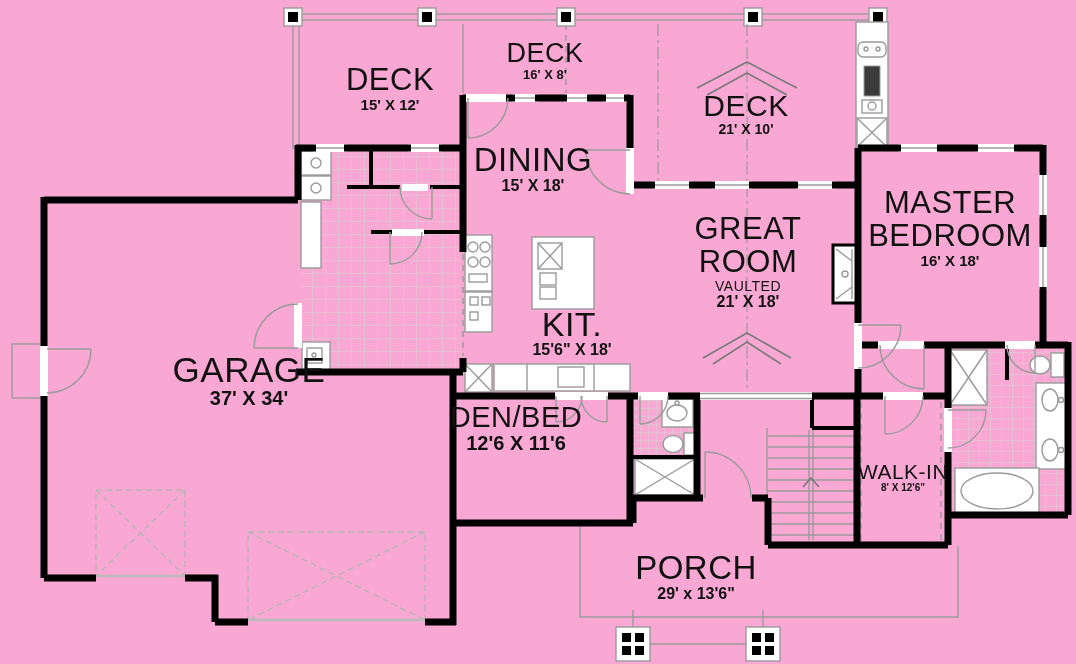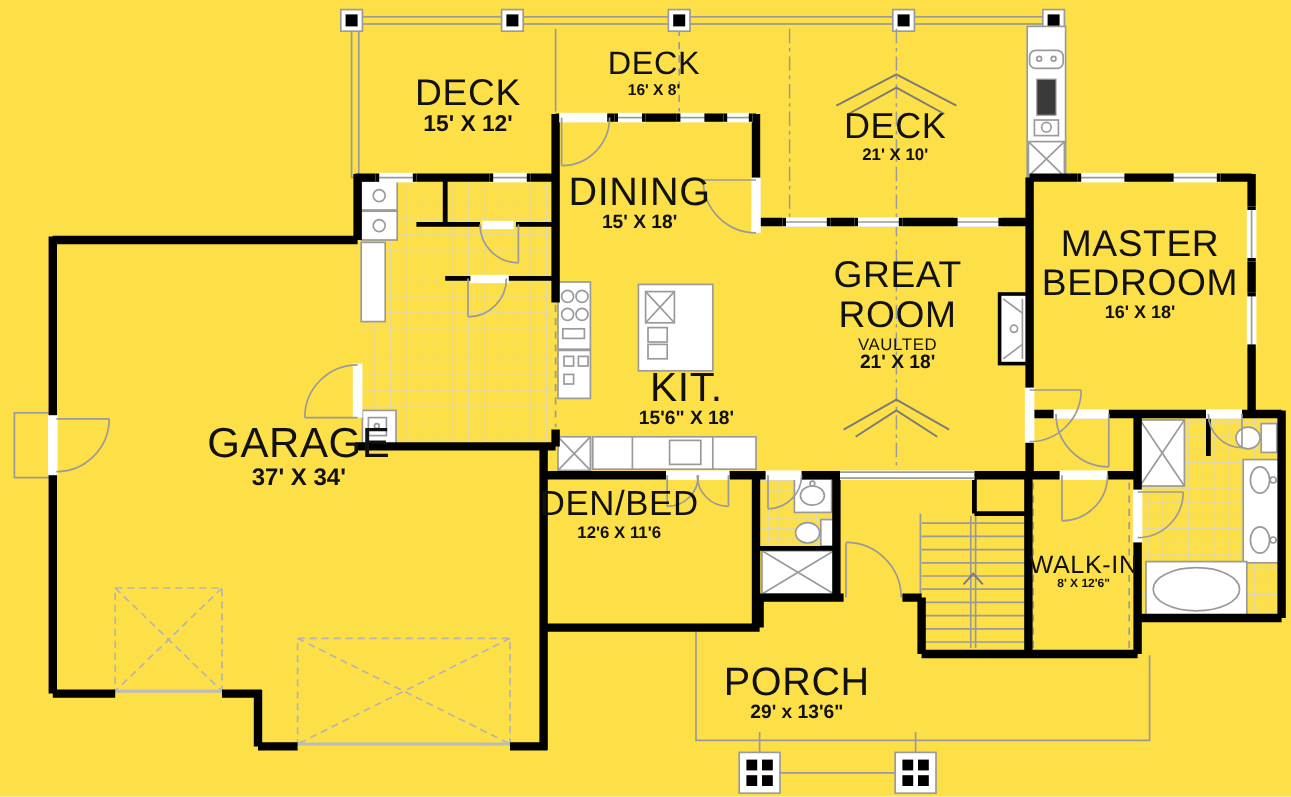--- a/index.html
+++ b/index.html
@@ -1,16 +1,16 @@
 <!DOCTYPE html>
 <html style="--wall: #000000; --thin: #9a9a9a; --tile: #d5d5d5; --dark: #3a3a3a; --text: #111111;"><head>
 <meta charset="utf-8">
 <style>
   html,body{margin:0;background:#fff}
-  .plan{position:relative;width:1076px;height:664px;background:#fde047;overflow:hidden;
+  .plan{position:relative;width:1076px;height:664px;background:#f9a8d4;overflow:hidden;
         font-family:"Liberation Sans",sans-serif;color:var(--text,#111)}
   .plan svg{position:absolute;left:0;top:0}
   .lbl{position:absolute;transform:translate(-50%,-50%);text-align:center;line-height:1.06;letter-spacing:.5px}
   .lbl .nm{display:block}
   .lbl .dm{display:block;font-weight:700;letter-spacing:0}
   
   .w{stroke:var(--wall,#000);stroke-width:7;fill:none}
   .w4{stroke:var(--wall,#000);stroke-width:4;fill:none}
   .fp{stroke:var(--wall,#000);stroke-width:3;fill:#fff}
   .t{stroke:var(--thin,#9a9a9a);stroke-width:1.4;fill:none}
@@ -443,21 +443,21 @@
     <g>
           <path d="M390,232 V264" class="t"></path>
           <path d="M390,264 A32 32 0 0 0 422,232" class="t"></path>
         </g>
     <line x1="463" y1="254" x2="463" y2="356" class="dash"></line>
   </g>
 </svg>
 
 <div class="lbl" style="left:390px;top:88px;font-size:31px">
   <span class="nm">DECK</span>
-  <span class="dm" style="font-size:19px">15' X 12'</span>
+  <span class="dm" style="font-size:15px">15' X 12'</span>
 </div>
 <div class="lbl" style="left:545px;top:60px;font-size:27px">
   <span class="nm">DECK</span>
   <span class="dm" style="font-size:13px">16' X 8'</span>
 </div>
 <div class="lbl" style="left:746px;top:113px;font-size:30px">
   <span class="nm">DECK</span>
   <span class="dm" style="font-size:14px">21' X 10'</span>
 </div>
 <div class="lbl" style="left:533px;top:169px;font-size:33px">
@@ -476,24 +476,24 @@
 <div class="lbl" style="left:572px;top:332px;font-size:34px">
   <span class="nm">KIT.</span>
   <span class="dm" style="font-size:16px">15'6" X 18'</span>
 </div>
 <div class="lbl" style="left:249px;top:380px;font-size:35px">
   <span class="nm">GARAGE</span>
   <span class="dm" style="font-size:20px">37' X 34'</span>
 </div>
 <div class="lbl" style="left:516px;top:428px;font-size:29px">
   <span class="nm">DEN/BED</span>
-  <span class="dm" style="font-size:14px">12'6 X 11'6</span>
+  <span class="dm" style="font-size:20px">12'6 X 11'6</span>
 </div>
 <div class="lbl" style="left:903px;top:477px;font-size:21px">
   <span class="nm">WALK-IN</span>
   <span class="dm" style="font-size:10px">8' X 12'6"</span>
 </div>
-<div class="lbl" style="left:664px;top:577px;font-size:33px">
+<div class="lbl" style="left:696px;top:577px;font-size:33px">
   <span class="nm">PORCH</span>
   <span class="dm" style="font-size:16px">29' x 13'6"</span>
 </div>
 
 </div>
 
 </body></html>

